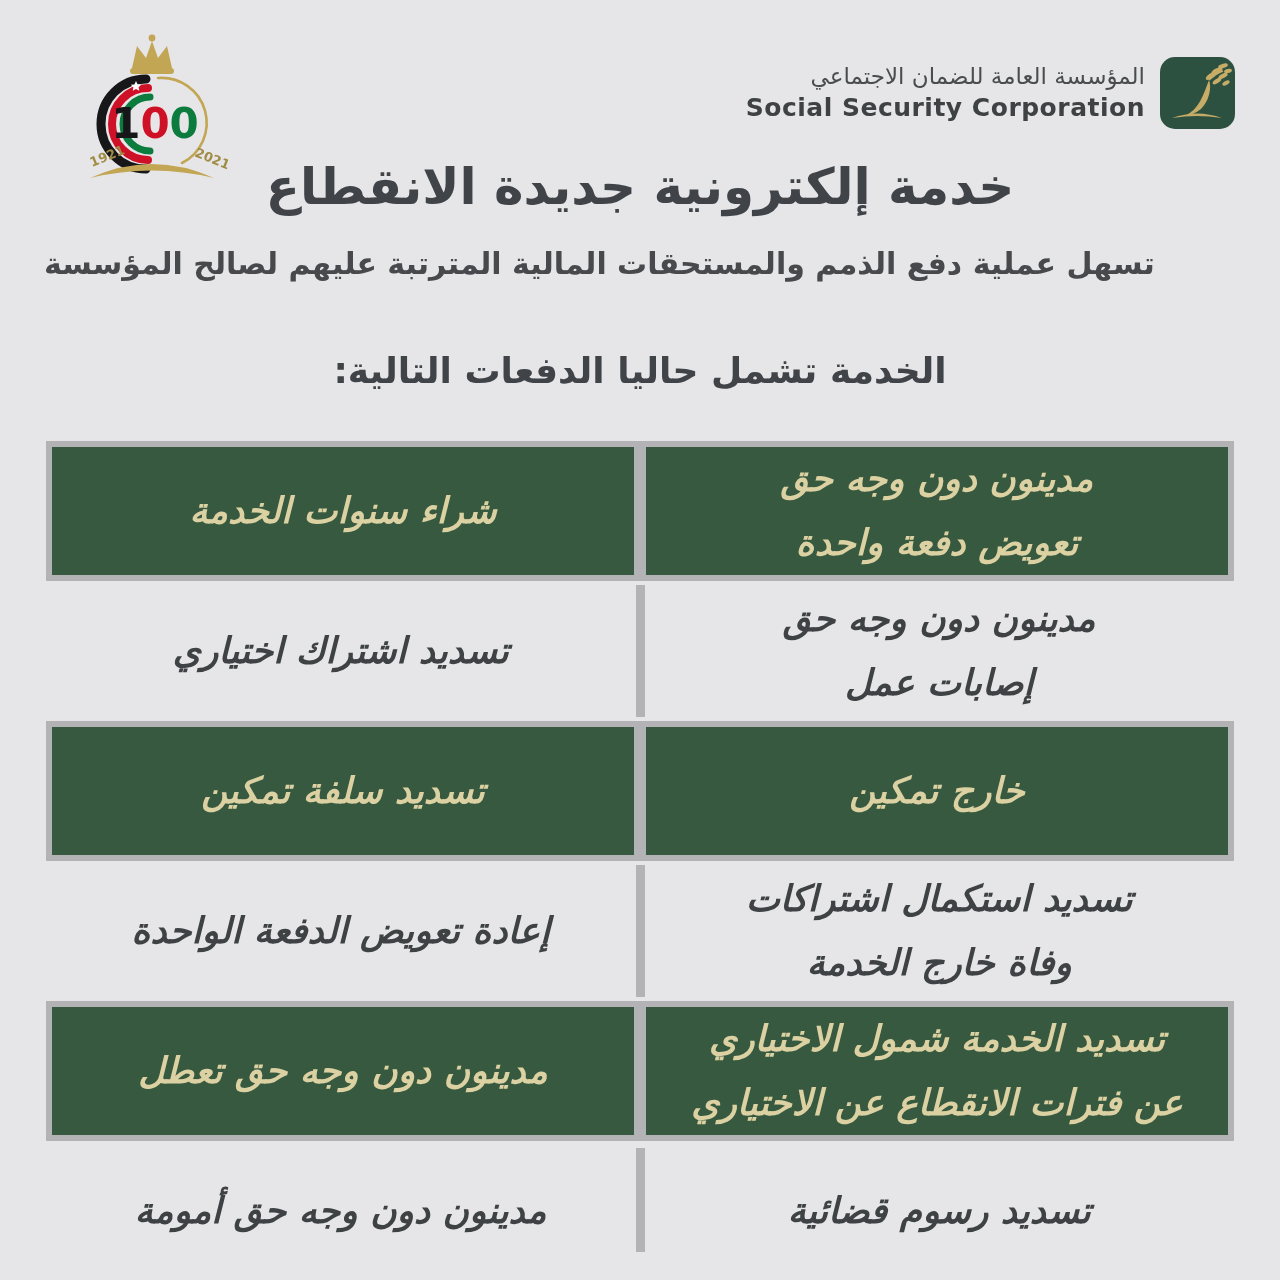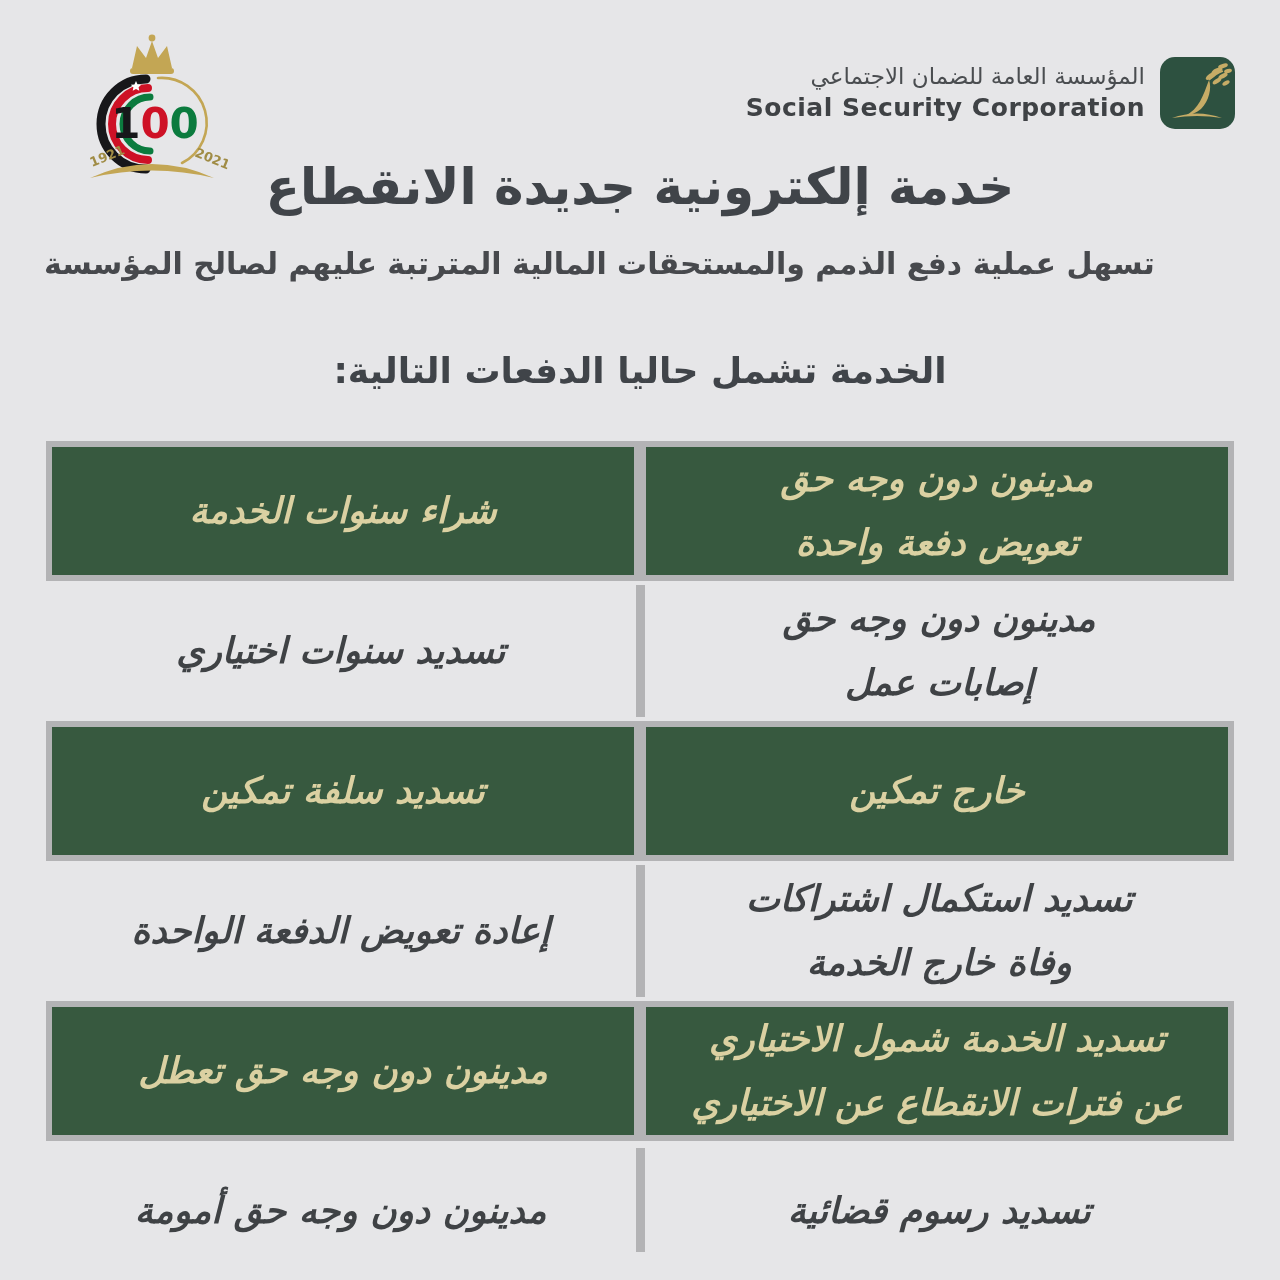--- a/index.html
+++ b/index.html
@@ -113,21 +113,21 @@
       <div class="cell">
         <div class="line">شراء سنوات الخدمة</div>
       </div>
       <div class="cell">
         <div class="line">مدينون دون وجه حق</div>
         <div class="line">تعويض دفعة واحدة</div>
       </div>
     </div>
     <div class="row light">
       <div class="cell">
-        <div class="line">تسديد سنوات اختياري</div>
+        <div class="line">تسديد اشتراك اختياري</div>
       </div>
       <div class="vdivider"></div>
       <div class="cell">
         <div class="line">مدينون دون وجه حق</div>
         <div class="line">إصابات عمل</div>
       </div>
     </div>
     <div class="row green">
       <div class="cell">
         <div class="line">تسديد سلفة تمكين</div>

